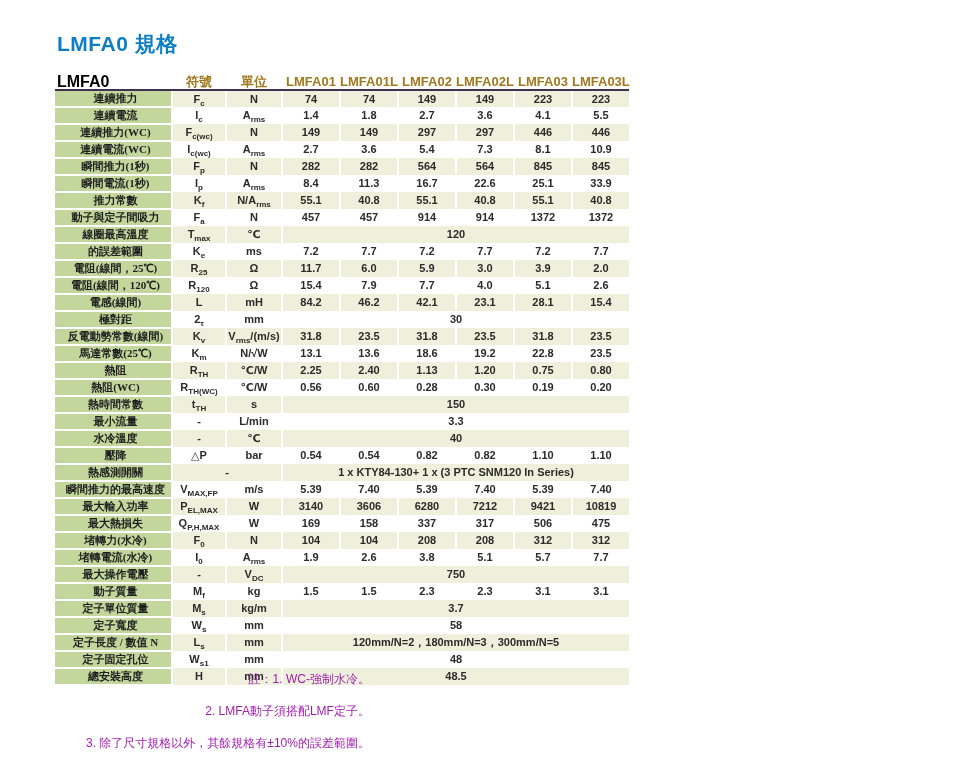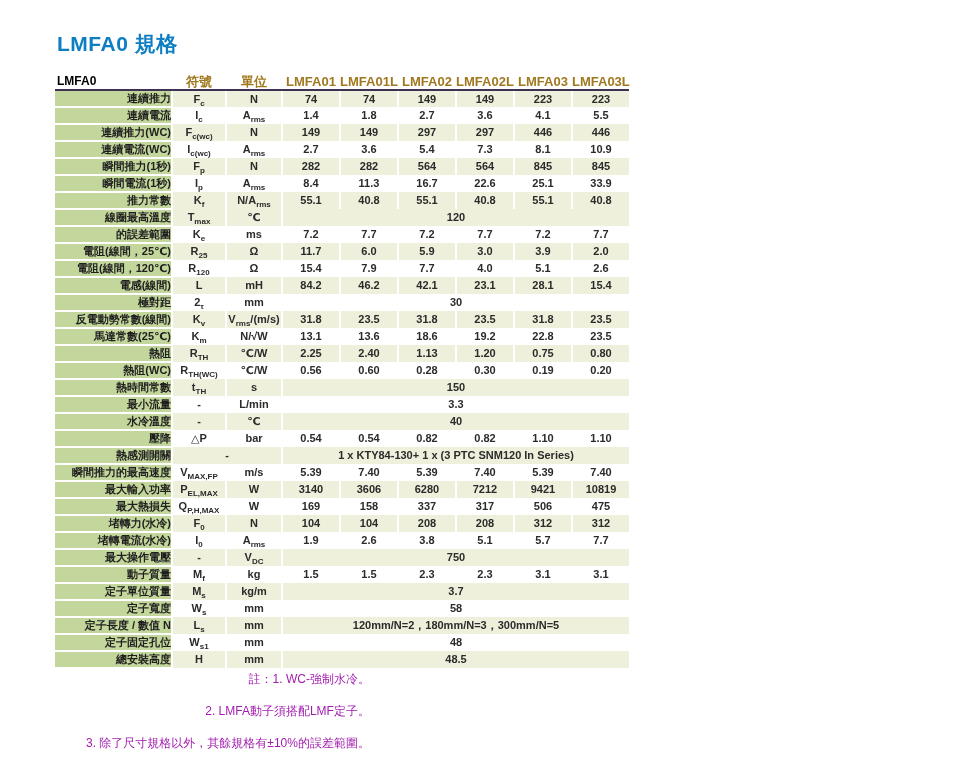--- a/index.html
+++ b/index.html
@@ -15,25 +15,25 @@
   table.spec {
     position:absolute; left:55px; top:73px; width:574px;
     border-collapse:collapse; table-layout:fixed;
   }
   th, td {
     padding:0; height:15px; line-height:15px;
     font-size:11px; font-weight:bold; color:#2b2b2b;
     white-space:nowrap; overflow:visible;
   }
   thead th { border-bottom:2px solid #3f3151; height:16px; }
-  th.first  { text-align:left; color:#000000; font-size:12px; padding-left:2px; }
+  th.first  { text-align:left; color:#000000; font-size:16px; padding-left:2px; }
   th.model  { text-align:center; color:#a0781e; font-size:13px; }
   td.lab {
-    background:#c3d69b; text-align:right; padding-left:5px;
-    border-bottom:2px solid #ffffff; font-size:11px; color:#1f1f1f;
+    background:#c3d69b; text-align:center; padding-left:5px;
+    border-bottom:2px solid #ffffff; font-size:11px; color:#1f1f1f;font-family:Liberation Serif, serif;
   }
   td.sym, td.unit, td.val { text-align:center; border-left:2px solid #ffffff; }
   tr.zebra td.sym, tr.zebra td.unit, tr.zebra td.val { background:#eef0db; }
   sub { font-size:8px; line-height:0; }
   .notes {
     position:absolute; left:57px; top:671px;
     font-size:12px; color:#a21caf;text-align:right;
   }
   .note-line { line-height:17px; }
   .note-line.indent { padding-left:29px;margin-top:15px; }
@@ -141,20 +141,31 @@
           <td class="lab">推力常數</td>
           <td class="sym">K<sub>f</sub></td>
           <td class="unit">N/A<sub>rms</sub></td>
           <td class="val">55.1</td>
           <td class="val">40.8</td>
           <td class="val">55.1</td>
           <td class="val">40.8</td>
           <td class="val">55.1</td>
           <td class="val">40.8</td>
         </tr>
+        <tr>
+          <td class="lab">動子與定子間吸力</td>
+          <td class="sym">F<sub>a</sub></td>
+          <td class="unit">N</td>
+          <td class="val">457</td>
+          <td class="val">457</td>
+          <td class="val">914</td>
+          <td class="val">914</td>
+          <td class="val">1372</td>
+          <td class="val">1372</td>
+        </tr>
         <tr class="zebra">
           <td class="lab">線圈最高溫度</td>
           <td class="sym">T<sub>max</sub></td>
           <td class="unit">℃</td>
           <td colspan="6" class="val">120</td>
         </tr>
         <tr>
           <td class="lab">的誤差範圍</td>
           <td class="sym">K<sub>e</sub></td>
           <td class="unit">ms</td>

